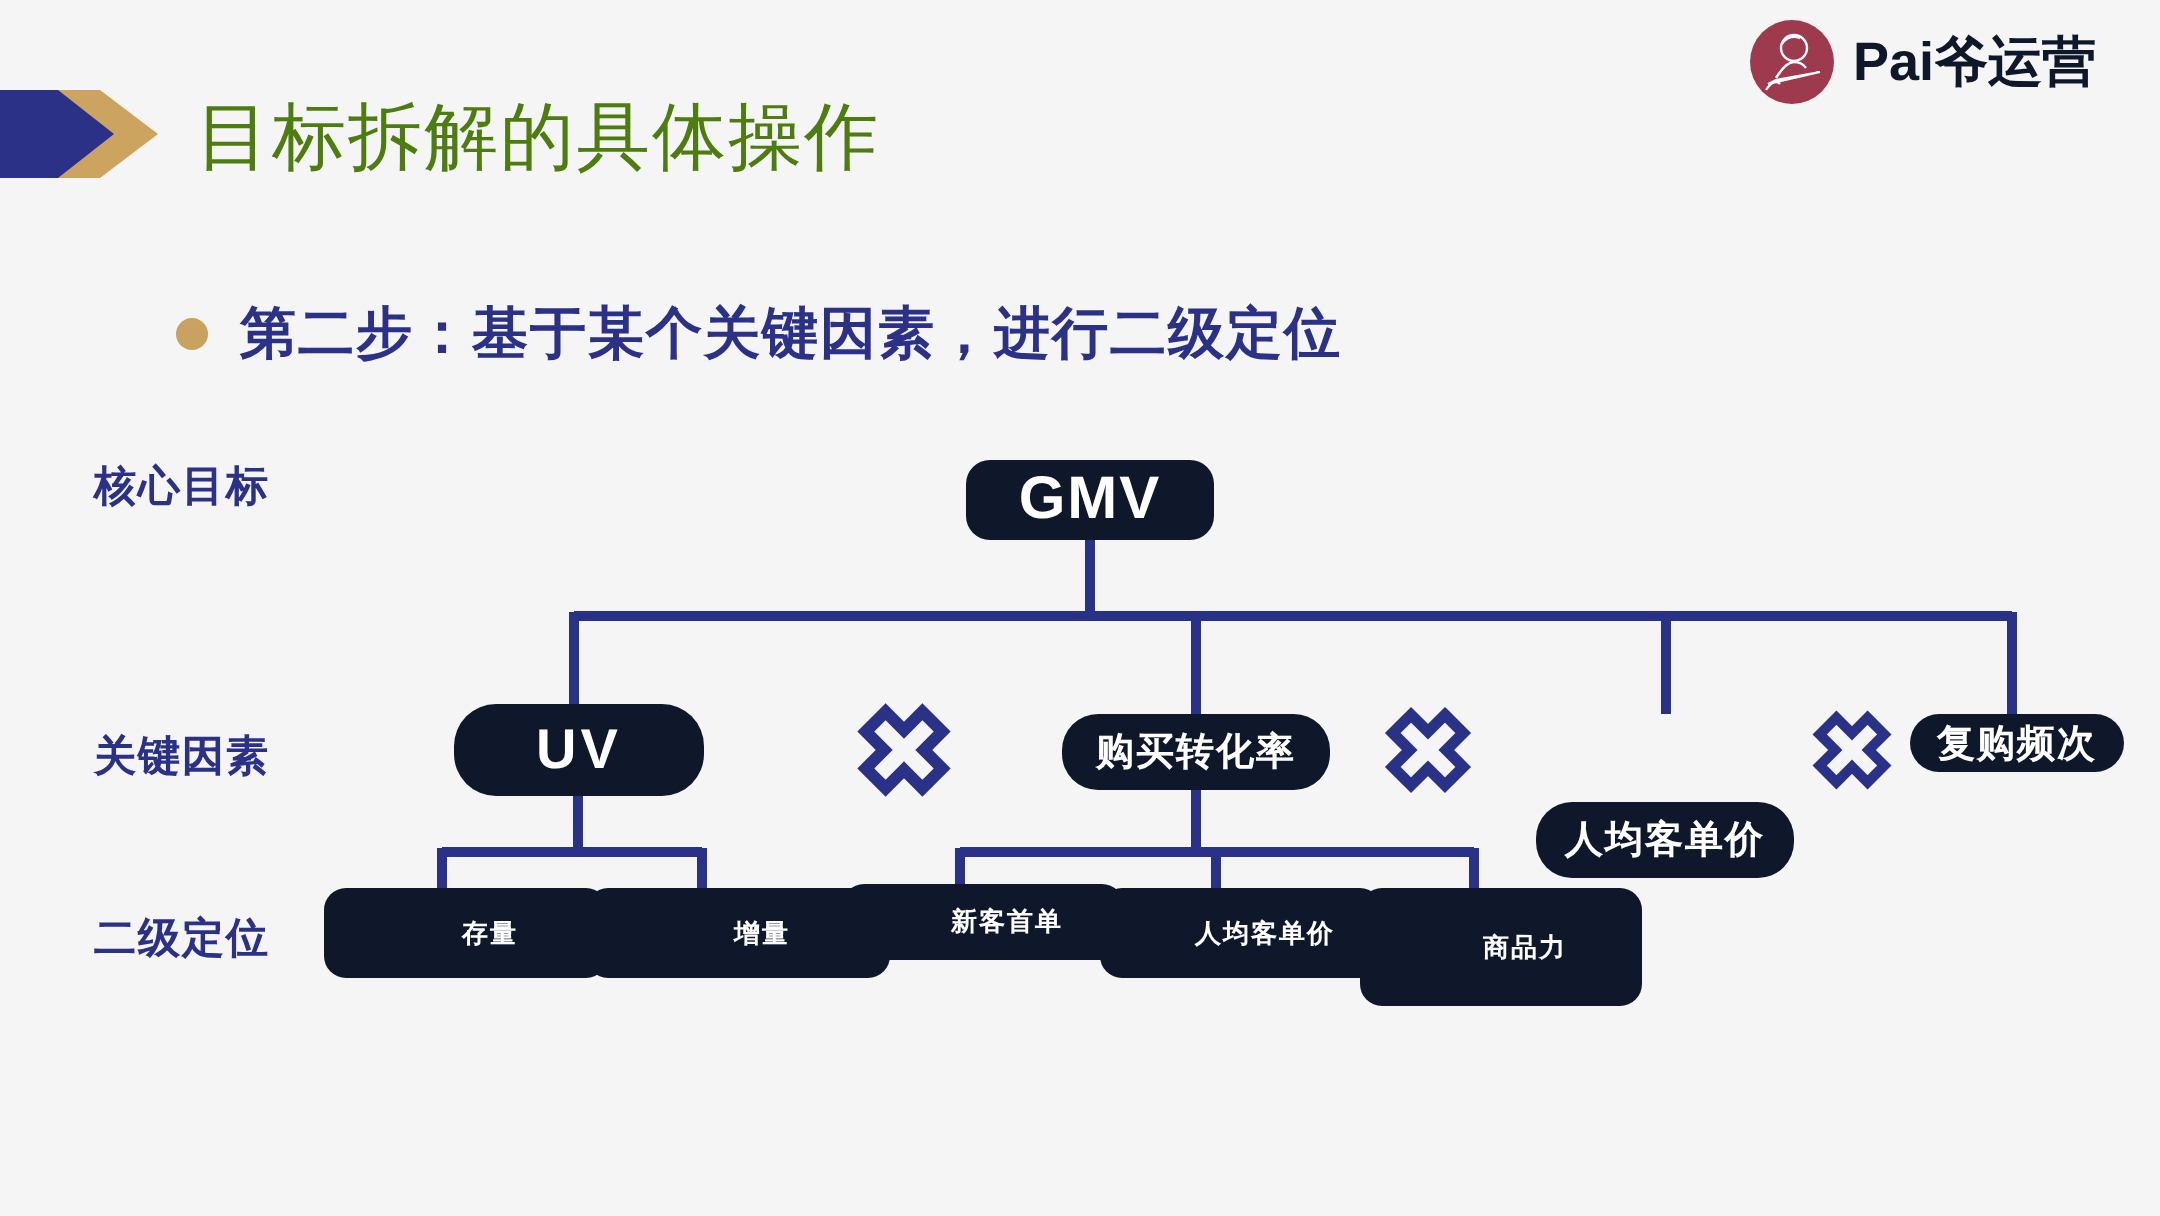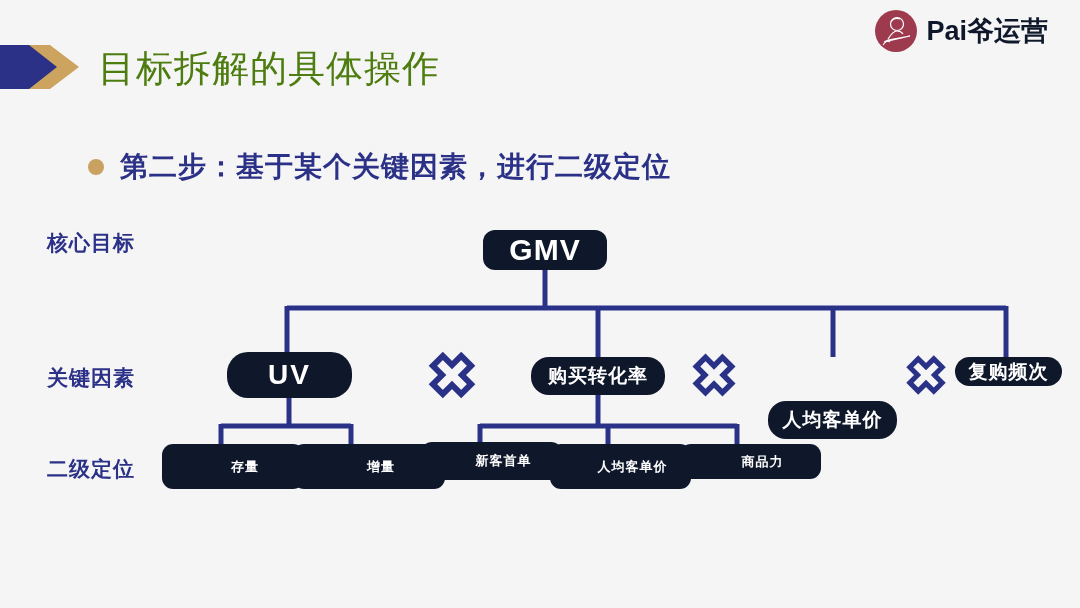--- a/index.html
+++ b/index.html
@@ -106,15 +106,15 @@
     <polygon transform="rotate(45)" stroke="#2a3288" stroke-width="6" fill="none" points="-7,-20 7,-20 7,-7 20,-7 20,7 7,7 7,20 -7,20 -7,7 -20,7 -20,-7 -7,-7"></polygon>
   </svg>
   <svg class="multiply" style="left:904px;top:353px;" width="44" height="44" viewBox="-26 -26 52 52">
     <polygon transform="rotate(45)" stroke="#2a3288" stroke-width="6" fill="none" points="-7,-20 7,-20 7,-7 20,-7 20,7 7,7 7,20 -7,20 -7,7 -20,7 -20,-7 -7,-7"></polygon>
   </svg>
 
   <div class="node leaf" style="left:162px;top:444px;width:118px;height:45px;">存量</div>
   <div class="node leaf" style="left:293px;top:444px;width:128px;height:45px;">增量</div>
   <div class="node leaf" style="left:421px;top:442px;width:117px;height:38px;">新客首单</div>
   <div class="node leaf" style="left:550px;top:444px;width:117px;height:45px;">人均客单价</div>
-  <div class="node leaf" style="left:680px;top:444px;width:117px;height:35px;text-align:center;">商品力</div>
+  <div class="node leaf" style="left:680px;top:444px;width:117px;height:59px;text-align:center;">商品力</div>
 
 </div>
 
 </body></html>

